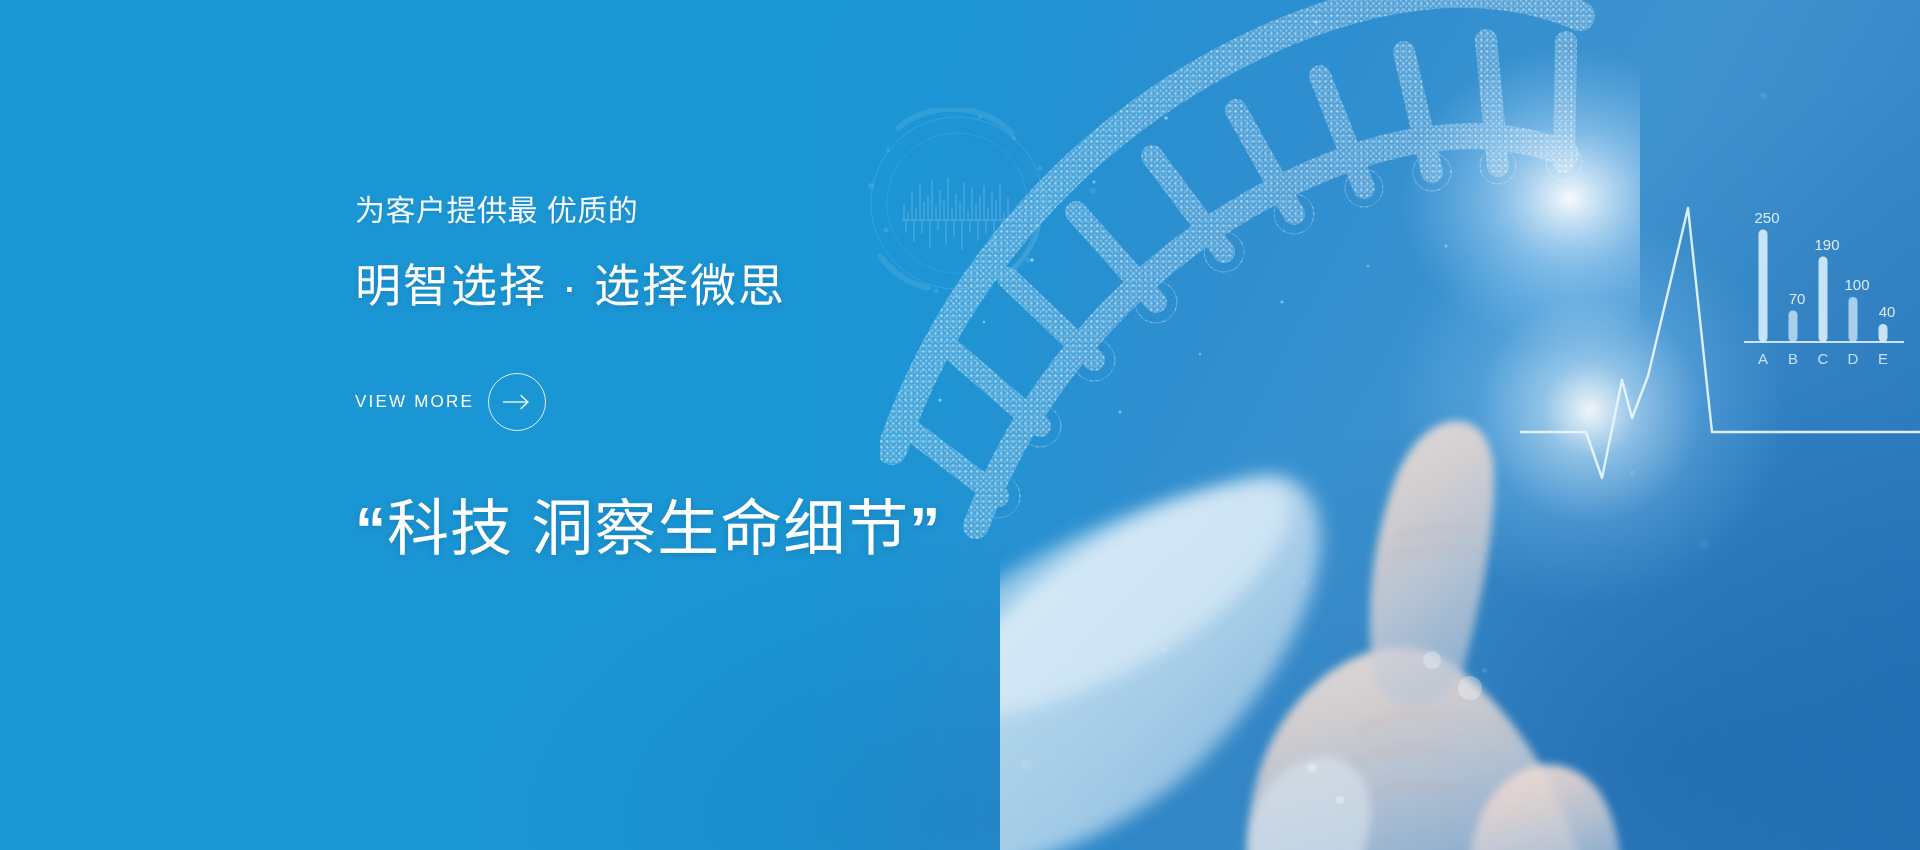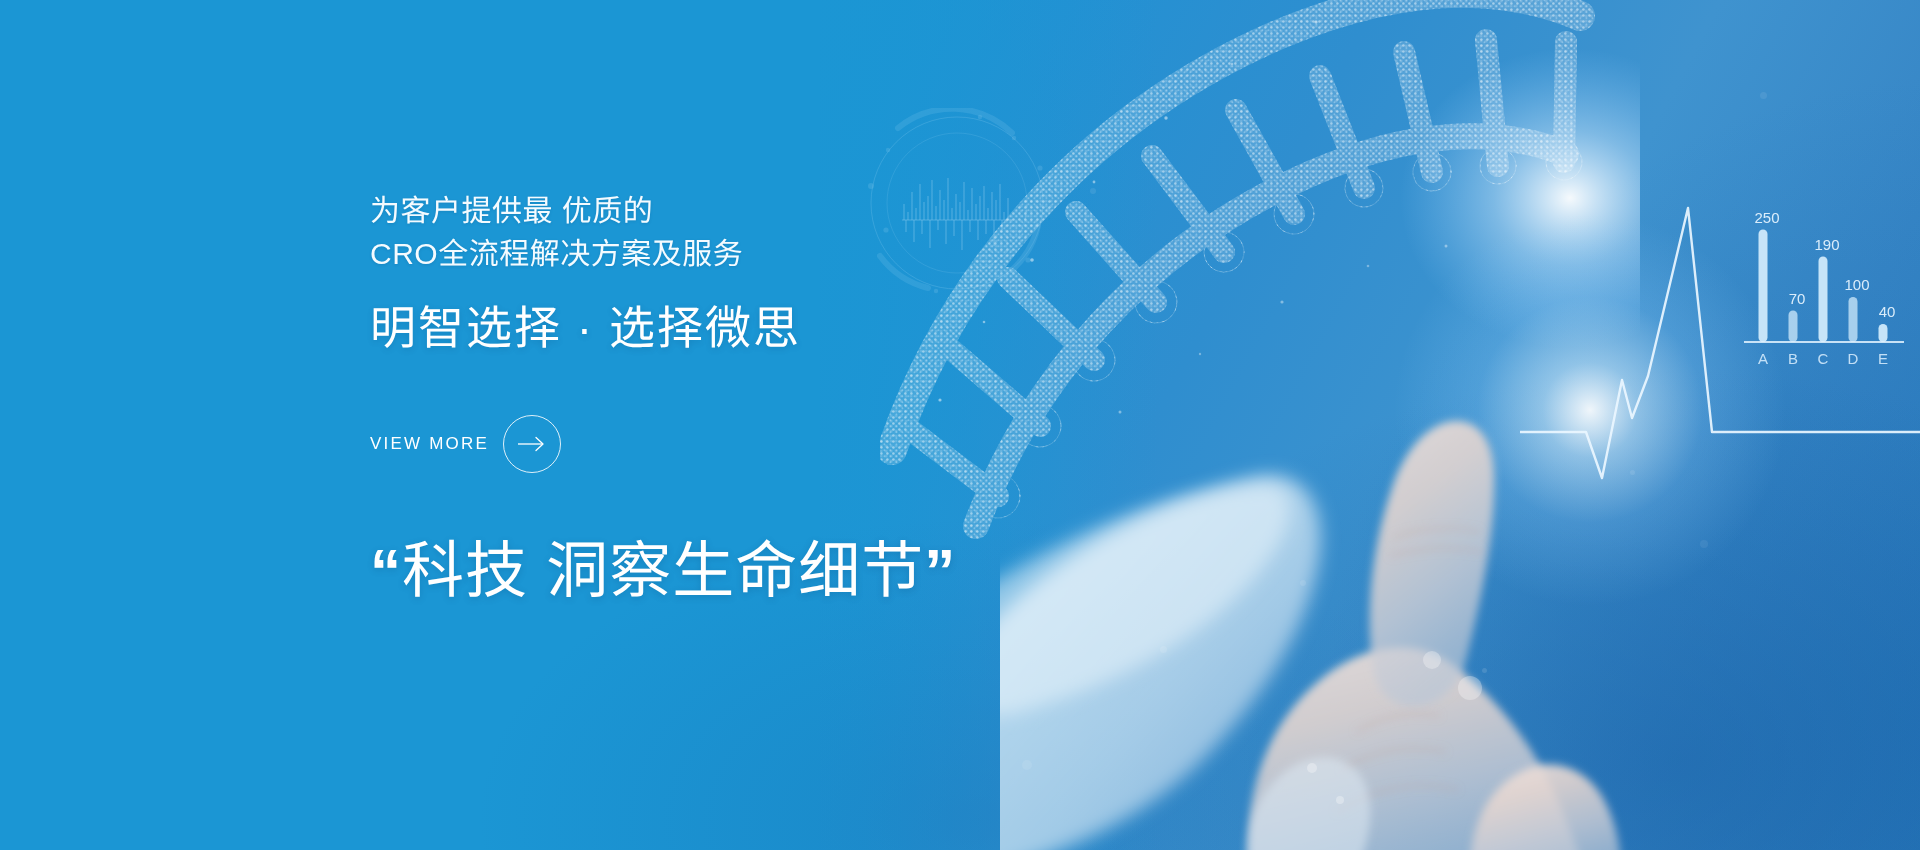--- a/index.html
+++ b/index.html
@@ -80,21 +80,21 @@
     position:absolute;left:1738px;top:190px;width:172px;height:195px;
     pointer-events:none;
   }
   .chart svg{display:block;width:100%;height:100%;}
 
   
   .bokeh{position:absolute;border-radius:50%;background:rgba(255,255,255,.30);pointer-events:none;}
 
   
   .copy{
-    position:absolute;left:370px;top:190px;width:760px;
+    position:absolute;left:355px;top:190px;width:760px;
     color:#ffffff;
   }
   .sub{
     font-size:30px;line-height:1.42;font-weight:400;
     letter-spacing:.5px;
     color:#f4fbff;
     text-shadow:0 1px 3px rgba(0,60,110,.18);
   }
   .sub-line{display:block;white-space:nowrap;}
 
@@ -389,21 +389,20 @@
   <div class="bokeh" style="left:1482px;top:668px;width:5px;height:5px;opacity:.40;"></div>
   <div class="bokeh" style="left:1700px;top:540px;width:8px;height:8px;opacity:.22;"></div>
   <div class="bokeh" style="left:1090px;top:188px;width:6px;height:6px;opacity:.30;"></div>
   <div class="bokeh" style="left:1760px;top:92px;width:7px;height:7px;opacity:.26;"></div>
   <div class="bokeh" style="left:1630px;top:470px;width:5px;height:5px;opacity:.34;"></div>
 
   <div class="copy">
 
     <div class="sub">
       <span class="sub-line">为客户提供最 优质的</span>
-      <span class="sub-line">CRO全流程解决方案及服务</span>
     </div>
 
     <div class="headline">明智选择 · 选择微思</div>
 
     <div class="viewmore">
       <span class="viewmore-label">VIEW MORE</span>
       <span class="arrow-circle">
         <svg width="28" height="16" viewBox="0 0 28 16" xmlns="http://www.w3.org/2000/svg">
           <line x1="0" y1="8" x2="25" y2="8" stroke="#ffffff" stroke-width="1.3"></line>
           <polyline points="18,1.5 25,8 18,14.5" fill="none" stroke="#ffffff" stroke-width="1.3" stroke-linecap="round" stroke-linejoin="round"></polyline>

